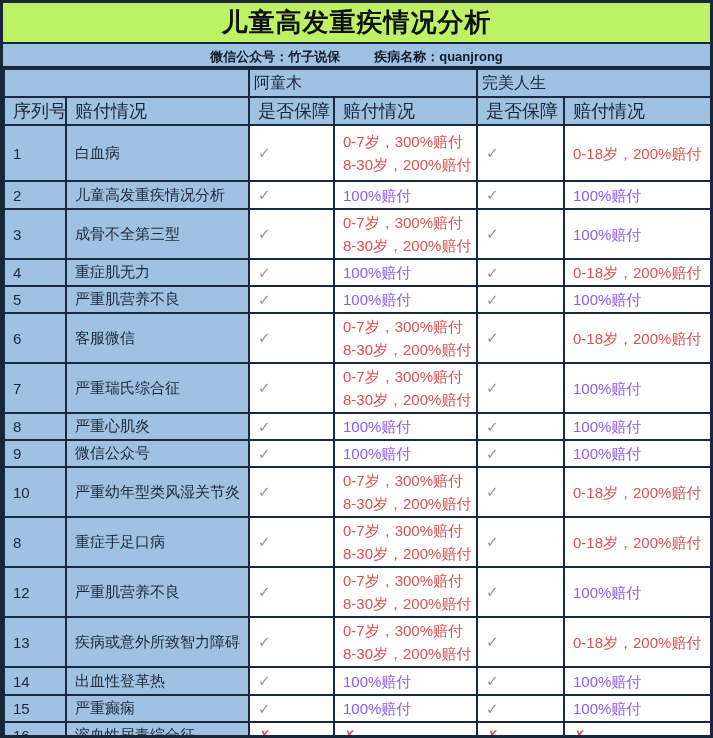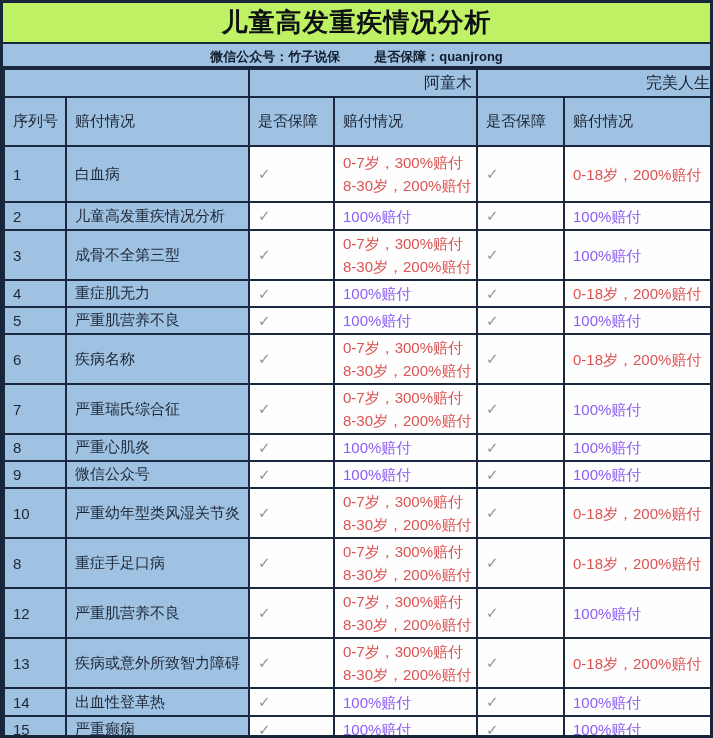--- a/index.html
+++ b/index.html
@@ -63,31 +63,31 @@
   }
   col.c-no      { width: 62px; }
   col.c-disease { width: 183px; }
   col.c-cov1    { width: 85px; }
   col.c-pay1    { width: 143px; }
   col.c-cov2    { width: 87px; }
   col.c-pay2    { width: 151px; }
 
   tr.product-row td {
     background: #9fc2e2;
-    text-align: right;
+    text-align: left;
     font-size: 16px;
     color: #1a2434;
     height: 28px;
     padding: 1px 4px;
   }
   tr.colhead-row td {
     background: #9fc2e2;
     color: #1a2434;
-    height: 49px;
-    font-size: 15px;
+    height: 23px;
+    font-size: 18px;
   }
 
   td.blue  { background: #9fc2e2; color: #1d2737; }
   td.white { background: #fefefe; }
 
   td.cov-cell { color: #8d968d; font-size: 15px; }
   td.cov-cell.cross, .red { color: #dc5251; }
   td.pay-cell { color: #8b5cf6; line-height: 23px; }
   td.pay-cell.red { color: #dc5251; }
   td.pay-cell div { white-space: nowrap; }
@@ -96,21 +96,21 @@
 <body>
 
 <div id="frame">
 
   <div class="title-band">
     <h1>儿童高发重疾情况分析</h1>
   </div>
 
   <div class="subtitle-band">
     <span>微信公众号：竹子说保</span>
-    <span>是否保障：quanjrong</span>
+    <span>疾病名称：quanjrong</span>
   </div>
 
   <table>
     <colgroup>
       <col class="c-no">
         <col class="c-disease">
         <col class="c-cov1">
       <col class="c-pay1">
         <col class="c-cov2">
         <col class="c-pay2">
@@ -187,21 +187,21 @@
           <td class="white pay-cell">
             <div>100%赔付</div>
           </td>
           <td class="white cov-cell">✓</td>
           <td class="white pay-cell">
             <div>100%赔付</div>
           </td>
         </tr>
         <tr style="height: 50px;">
           <td class="blue">6</td>
-          <td class="blue">疾病名称</td>
+          <td class="blue">客服微信</td>
           <td class="white cov-cell">✓</td>
           <td class="white pay-cell red">
             <div>0-7岁，300%赔付</div>
             <div>8-30岁，200%赔付</div>
           </td>
           <td class="white cov-cell">✓</td>
           <td class="white pay-cell red">
             <div>0-18岁，200%赔付</div>
           </td>
         </tr>

